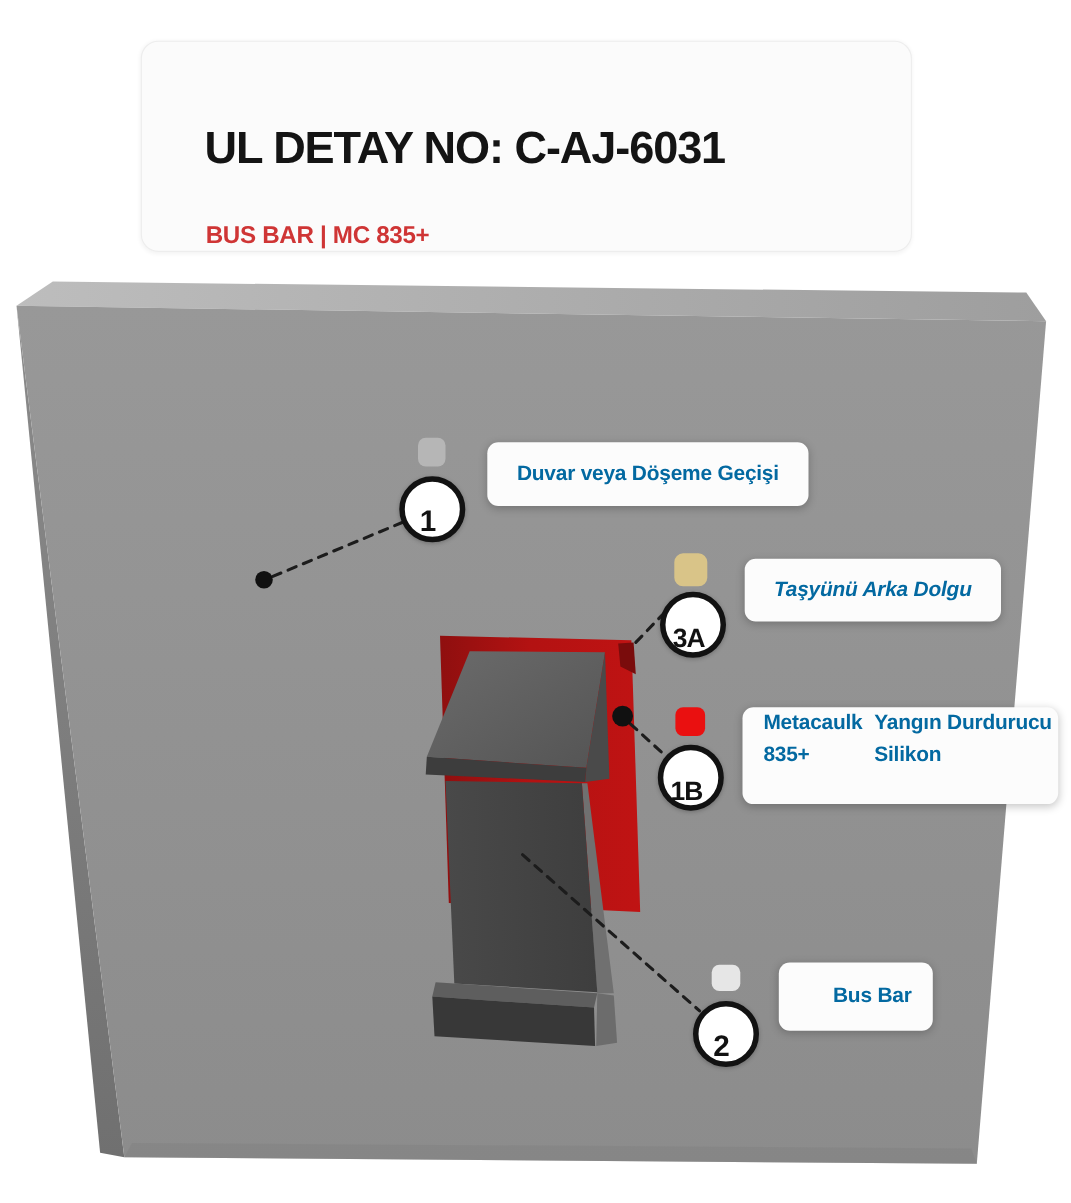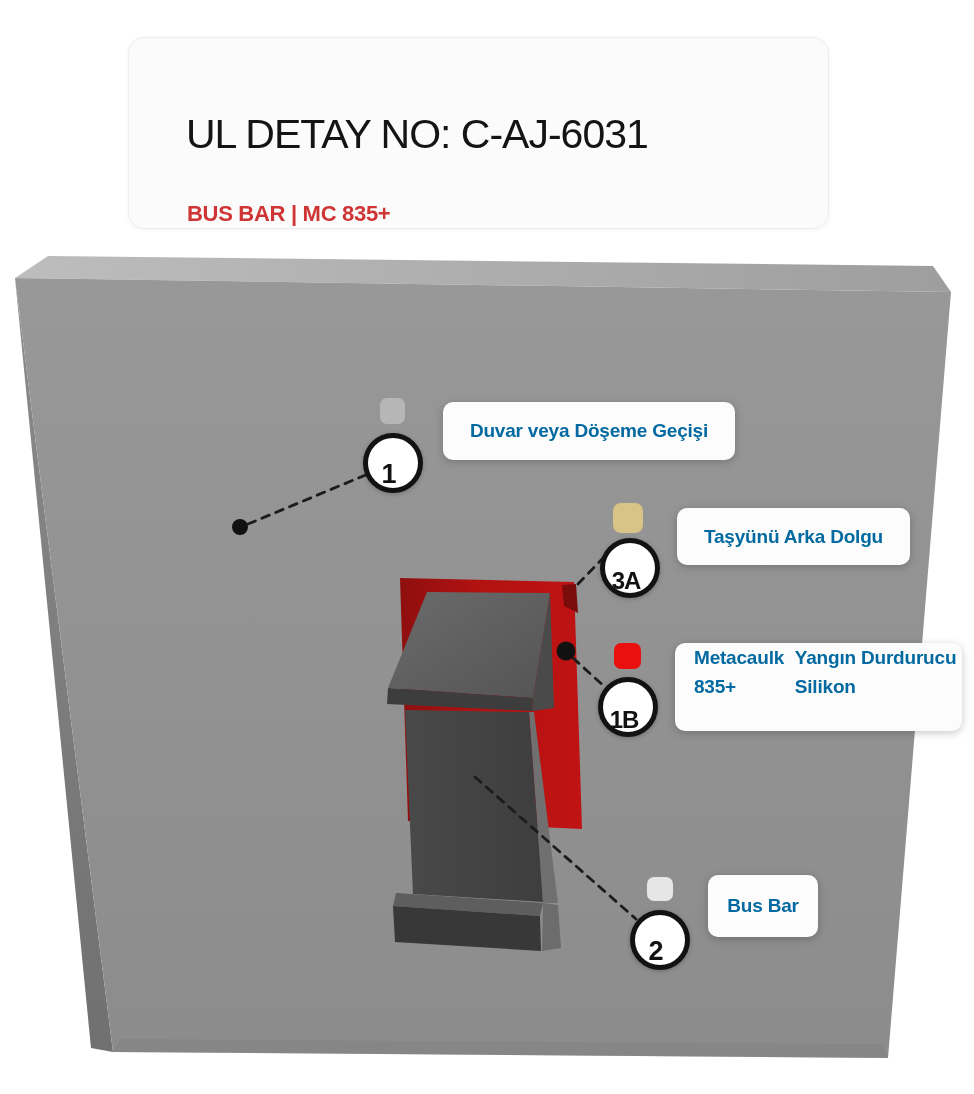--- a/index.html
+++ b/index.html
@@ -8,21 +8,21 @@
     font-family:"Liberation Sans",sans-serif;
   }
   
   .header-card{
     position:absolute;left:128px;top:37px;width:699px;height:190px;
     background:#fbfbfb;border:1px solid #ededed;border-radius:16px;
     box-shadow:0 1px 4px rgba(0,0,0,0.05);
   }
   .card-title{
     position:absolute;left:57px;top:73px;
-    font-size:41px;font-weight:400;letter-spacing:-1px;color:#141414;white-space:nowrap;
+    font-size:41px;font-weight:700;letter-spacing:-1px;color:#141414;white-space:nowrap;
   }
   .card-subtitle{
     position:absolute;left:58px;top:133px;
     font-size:22px;font-weight:700;letter-spacing:-0.3px;color:#cf3535;white-space:nowrap;margin-top:30px;
   }
   
   svg.scene{position:absolute;left:0;top:0;width:974px;height:1094px;}
   
   .co-circle{
     position:absolute;width:60px;height:60px;border-radius:50%;
@@ -128,24 +128,24 @@
   <div class="co-circle" style="left:598px;top:677px;">
     <span class="num-2">1B</span>
   </div>
   <div class="co-circle" style="left:630px;top:910px;">
     <span class="num-1">2</span>
   </div>
 
   <div class="co-label" style="left:443px;top:402px;width:292px;height:58px;">
     <span>Duvar veya Döşeme Geçişi</span>
   </div>
-  <div class="co-label" style="left:677px;top:508px;width:233px;height:57px;">
+  <div class="co-label" style="left:677px;top:508px;width:233px;height:57px;font-style:italic;">
     <span>Taşyünü Arka Dolgu</span>
   </div>
   <div class="co-label two-line" style="left:675px;top:643px;width:287px;height:88px;">
     <span>Metacaulk 835+</span>
     <span>Yangın Durdurucu Silikon</span>
   </div>
-  <div class="co-label" style="left:708px;top:875px;width:110px;height:62px;">
+  <div class="co-label" style="left:708px;top:875px;width:110px;height:62px;padding-left:30px;">
     <span>Bus Bar</span>
   </div>
 
 </div>
 
 </body></html>

